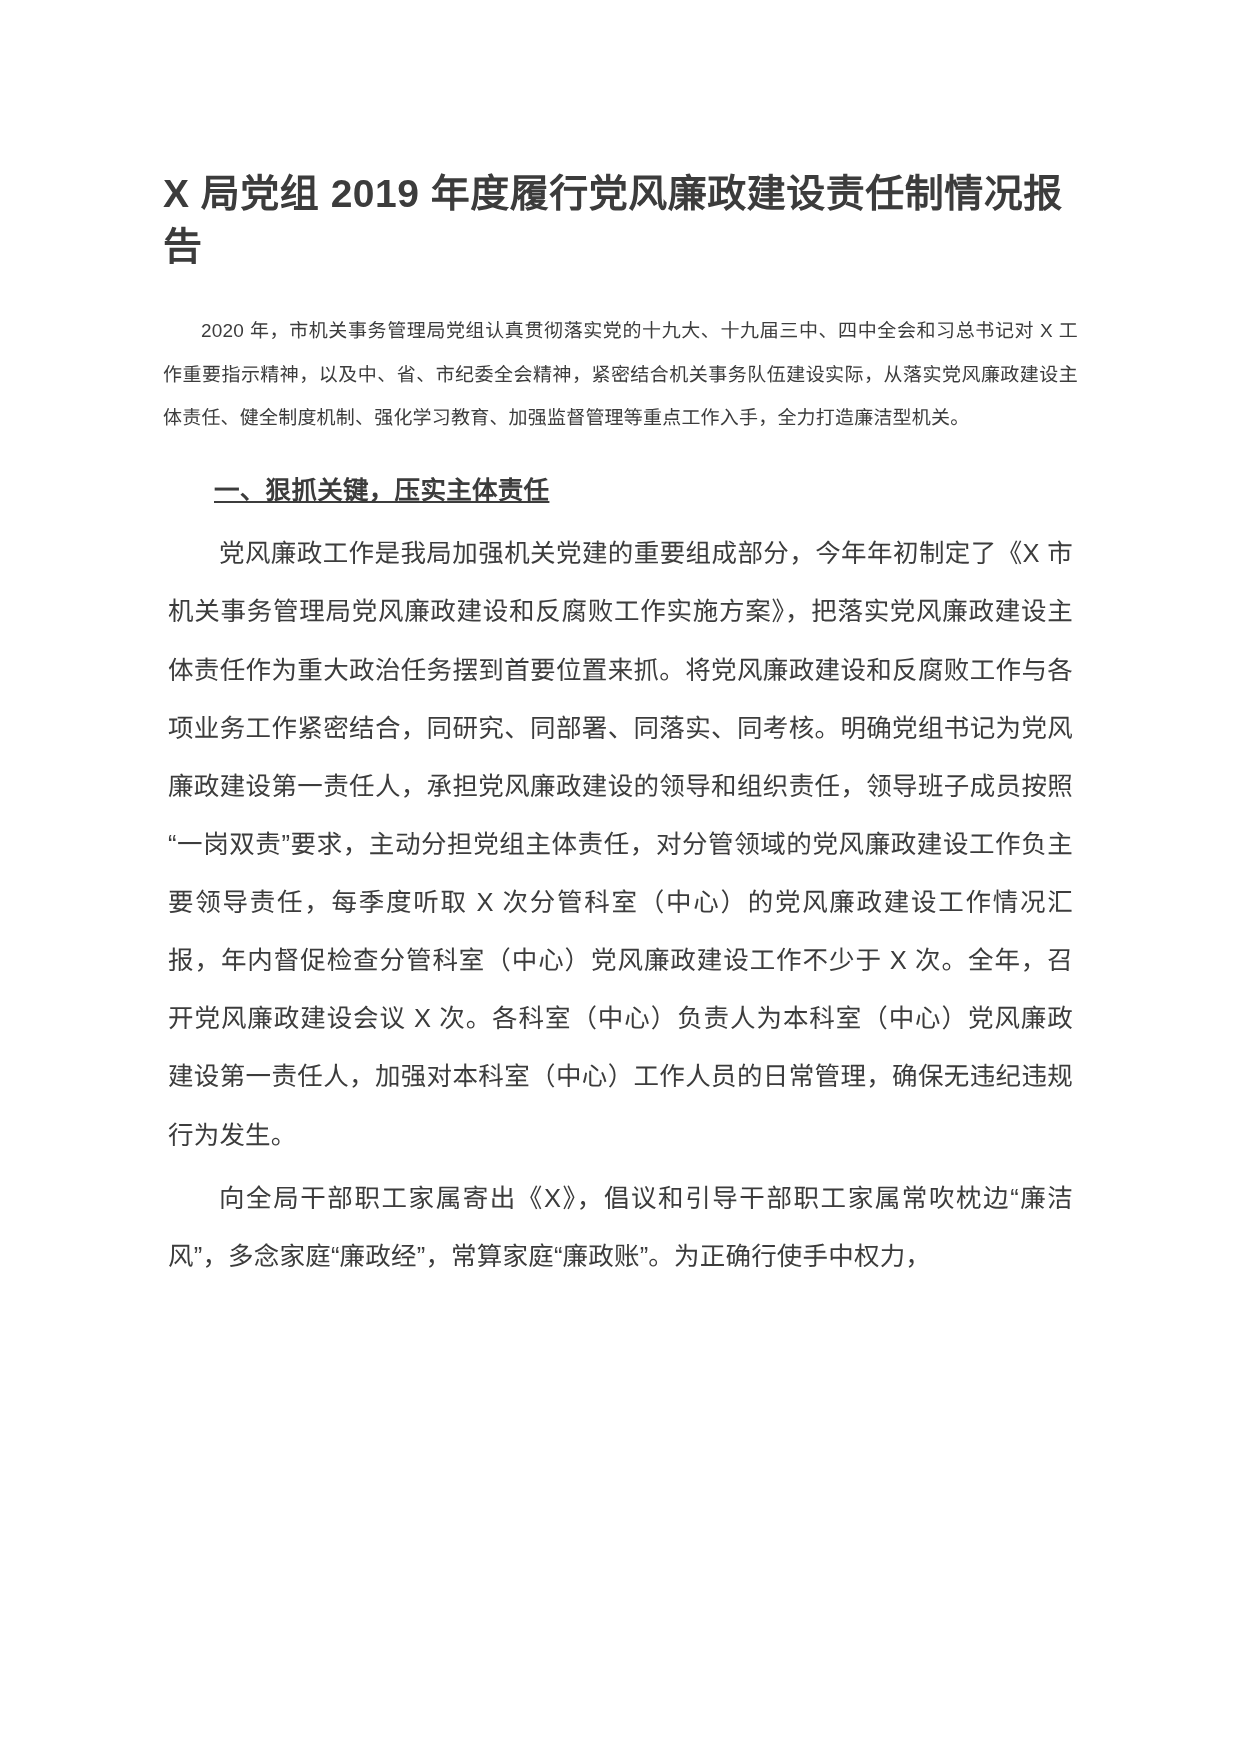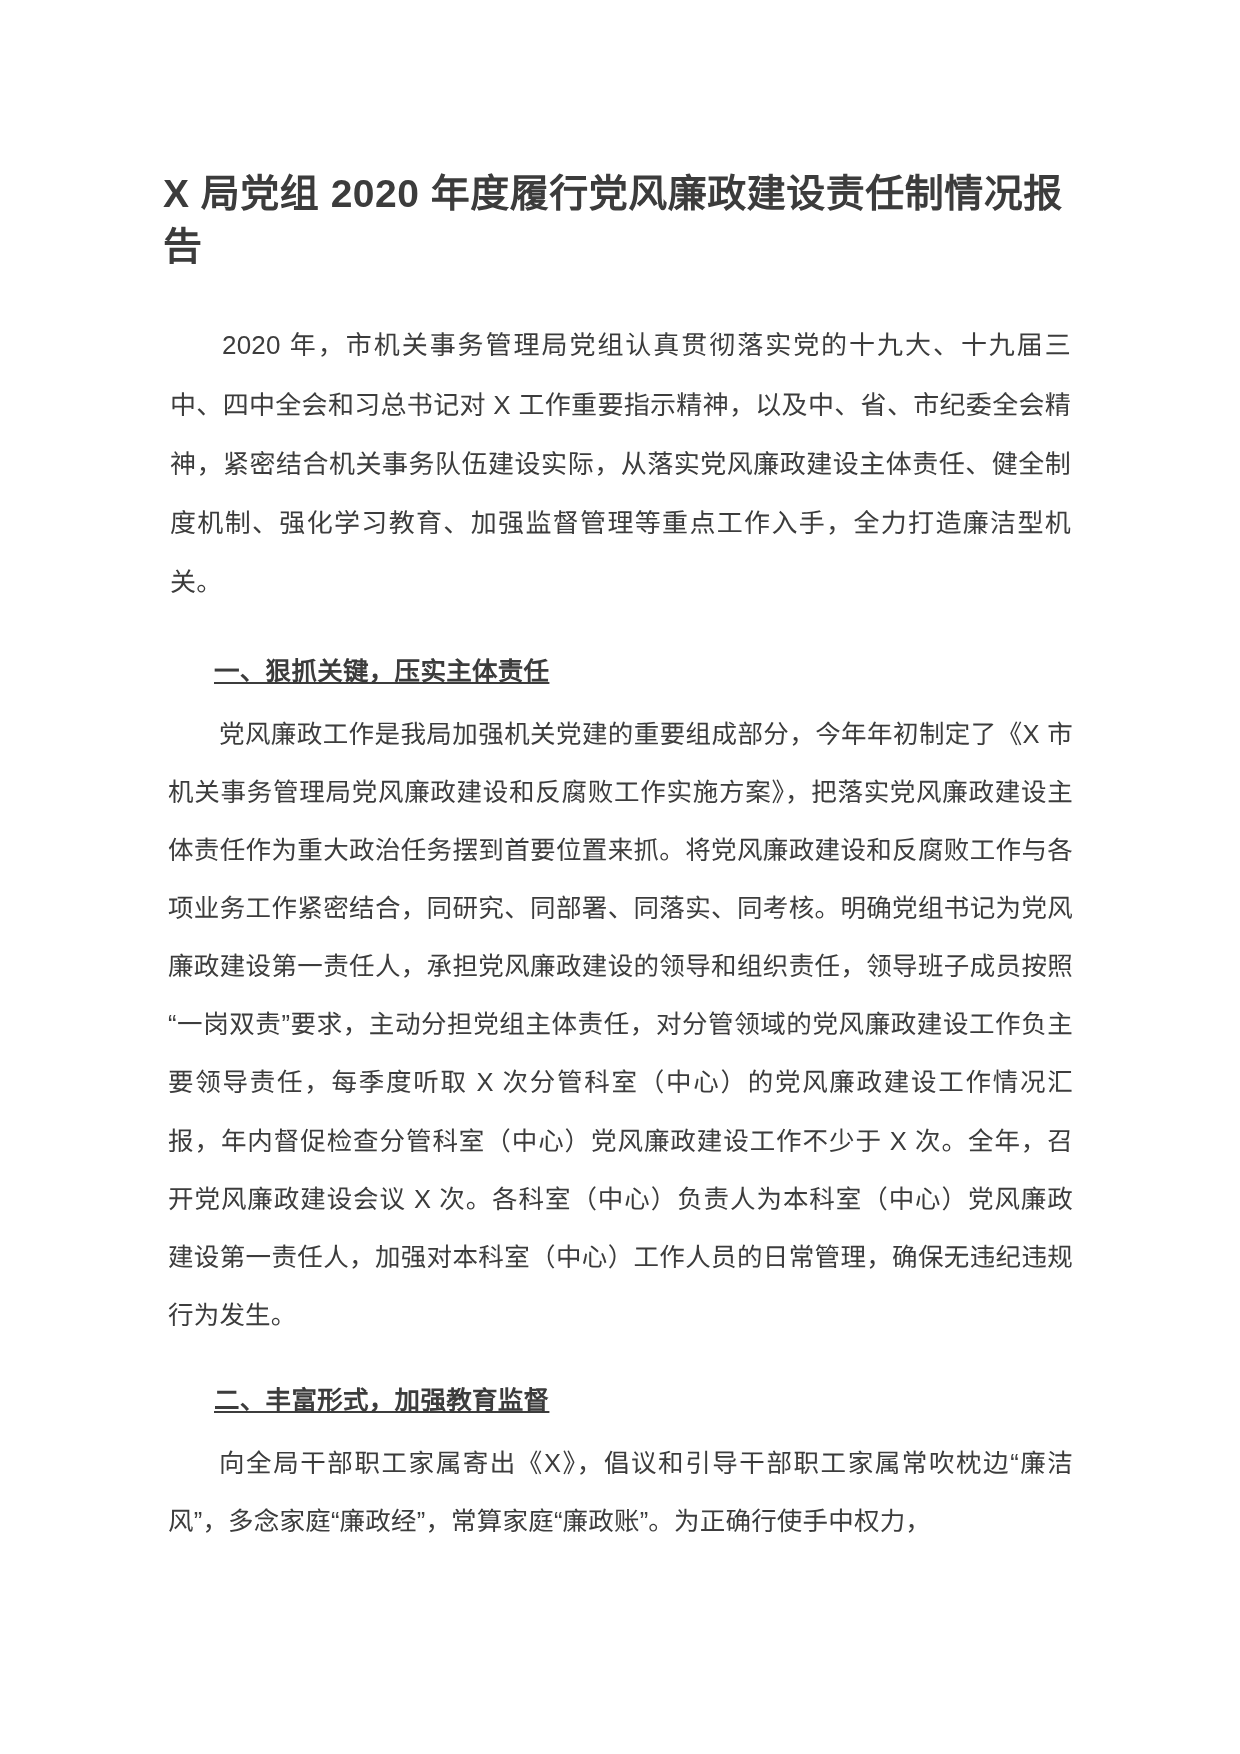--- a/index.html
+++ b/index.html
@@ -32,23 +32,23 @@
     padding-top: 168px;
     font-size: 39px;
     font-weight: 600;
     line-height: 1.35;
     letter-spacing: 0.5px;
     color: #3c3c3c;
     text-align: left;
   }
 
   .lead-para {
-    margin: 7px;
+    margin: 0;
     padding-top: 36px;
-    font-size: 26px;
+    font-size: 19px;
     line-height: 2.28;
     text-align: justify;
     text-justify: inter-ideograph;
     text-indent: 2em;
     letter-spacing: 0.2px;
     color: #3c3c3c;
   }
 
   .section-heading {
     margin: 0;
@@ -72,26 +72,25 @@
     letter-spacing: 0.2px;
     color: #3c3c3c;
   }
 </style>
 </head>
 <body>
 
 <div class="page">
   <div class="content">
 
-    <h1 class="doc-title">X 局党组 2020 年度履行党风廉政建设责任制情况报告</h1>
+    <h1 class="doc-title">X 局党组 2019 年度履行党风廉政建设责任制情况报告</h1>
 
     <p class="lead-para">2020 年，市机关事务管理局党组认真贯彻落实党的十九大、十九届三中、四中全会和习总书记对 X 工作重要指示精神，以及中、省、市纪委全会精神，紧密结合机关事务队伍建设实际，从落实党风廉政建设主体责任、健全制度机制、强化学习教育、加强监督管理等重点工作入手，全力打造廉洁型机关。</p>
 
     <h2 class="section-heading">一、狠抓关键，压实主体责任</h2>
 
     <p class="body-para">党风廉政工作是我局加强机关党建的重要组成部分，今年年初制定了《X 市机关事务管理局党风廉政建设和反腐败工作实施方案》，把落实党风廉政建设主体责任作为重大政治任务摆到首要位置来抓。将党风廉政建设和反腐败工作与各项业务工作紧密结合，同研究、同部署、同落实、同考核。明确党组书记为党风廉政建设第一责任人，承担党风廉政建设的领导和组织责任，领导班子成员按照“一岗双责”要求，主动分担党组主体责任，对分管领域的党风廉政建设工作负主要领导责任，每季度听取 X 次分管科室（中心）的党风廉政建设工作情况汇报，年内督促检查分管科室（中心）党风廉政建设工作不少于 X 次。全年，召开党风廉政建设会议 X 次。各科室（中心）负责人为本科室（中心）党风廉政建设第一责任人，加强对本科室（中心）工作人员的日常管理，确保无违纪违规行为发生。</p>
 
-    <h2 class="section-heading">二、丰富形式，加强教育监督</h2>
 
     <p class="body-para">向全局干部职工家属寄出《X》，倡议和引导干部职工家属常吹枕边“廉洁风”，多念家庭“廉政经”，常算家庭“廉政账”。为正确行使手中权力，</p>
 
   </div>
 </div>
 
 </body></html>

